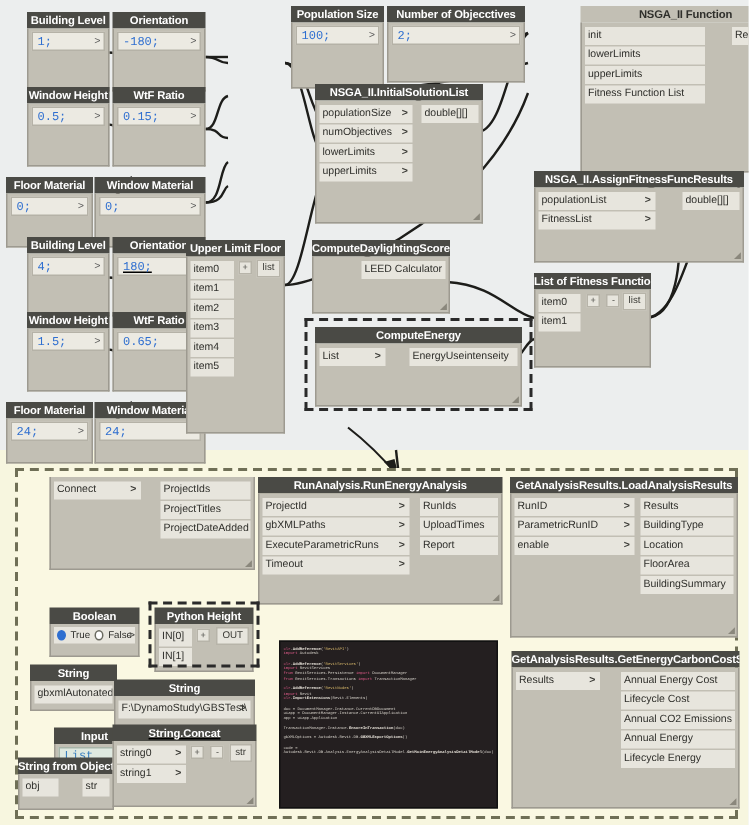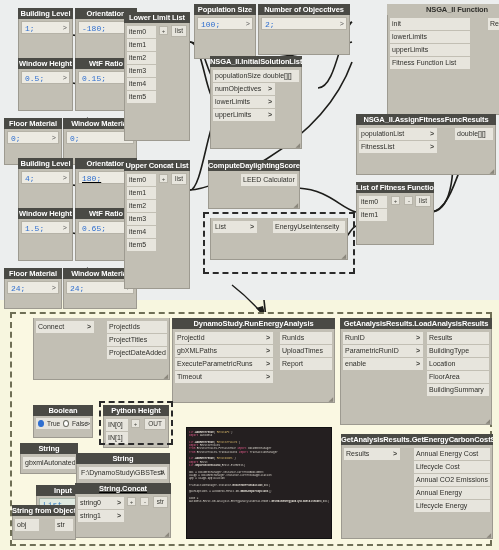--- a/index.html
+++ b/index.html
@@ -251,167 +251,150 @@
     </div>
   </div>
 
   <div class="node" style="left:63px;top:118px;width:74px;">
     <div class="hdr">Window Material</div>
     <div class="body" style="height:36px;padding:2px;">
       <div class="cbinput"><span>0;</span><span class="chev">&gt;</span></div>
     </div>
   </div>
 
-  <div class="node" style="left:124px;top:12px;width:66px;">
-    <div class="hdr">Lower Limit List</div>
+
+  <div class="node" style="left:194px;top:4px;width:62px;">
+    <div class="hdr">Population Size</div>
+    <div class="body" style="height:44px;padding:2px;">
+      <div class="cbinput"><span>100;</span><span class="chev">&gt;</span></div>
+    </div>
+  </div>
+
+  <div class="node" style="left:258px;top:4px;width:92px;">
+    <div class="hdr">Number of Objecctives</div>
+    <div class="body" style="height:40px;padding:2px;">
+      <div class="cbinput"><span>2;</span><span class="chev">&gt;</span></div>
+    </div>
+  </div>
+
+  <div class="node" style="left:352px;top:4px;width:140px;margin-left:35px;">
+    <div class="hdr light">NSGA_II Function</div>
+    <div class="body" style="height:100px;padding:2px;">
+      <div style="position:absolute;left:2px;top:2px;width:80px;">
+        <div class="port">init</div>
+        <div class="port">lowerLimits</div>
+        <div class="port">upperLimits</div>
+        <div class="port">Fitness Function List</div>
+      </div>
+      <div style="position:absolute;right:2px;top:2px;width:36px;">
+        <div class="port out">Results</div>
+      </div>
+    </div>
+  </div>
+
+  <div class="node" style="left:210px;top:56px;width:112px;">
+    <div class="hdr">NSGA_II.InitialSolutionList</div>
+    <div class="body" style="height:82px;padding:2px;">
+      <div style="position:absolute;left:2px;top:2px;width:62px;">
+        <div class="port"><span>populationSize</span><span class="chev">&gt;</span></div>
+        <div class="port"><span>numObjectives</span><span class="chev">&gt;</span></div>
+        <div class="port"><span>lowerLimits</span><span class="chev">&gt;</span></div>
+        <div class="port"><span>upperLimits</span><span class="chev">&gt;</span></div>
+      </div>
+      <div style="position:absolute;right:2px;top:2px;width:38px;">
+        <div class="port out">double[][]</div>
+      </div>
+      <div class="resize">◢</div>
+    </div>
+  </div>
+
+  <div class="node" style="left:356px;top:114px;width:140px;">
+    <div class="hdr">NSGA_II.AssignFitnessFuncResults</div>
+    <div class="body" style="height:50px;padding:2px;">
+      <div style="position:absolute;left:2px;top:2px;width:78px;">
+        <div class="port"><span>populationList</span><span class="chev">&gt;</span></div>
+        <div class="port"><span>FitnessList</span><span class="chev">&gt;</span></div>
+      </div>
+      <div style="position:absolute;right:2px;top:2px;width:38px;">
+        <div class="port out">double[][]</div>
+      </div>
+      <div class="resize">◢</div>
+    </div>
+  </div>
+
+  <div class="node" style="left:18px;top:158px;width:55px;">
+    <div class="hdr">Building Level</div>
+    <div class="body" style="height:42px;padding:2px;">
+      <div class="cbinput"><span>4;</span><span class="chev">&gt;</span></div>
+    </div>
+  </div>
+  <div class="node" style="left:75px;top:158px;width:62px;">
+    <div class="hdr">Orientation</div>
+    <div class="body" style="height:42px;padding:2px;text-decoration:underline;">
+      <div class="cbinput"><span>180;</span><span class="chev">&gt;</span></div>
+    </div>
+  </div>
+  <div class="node" style="left:18px;top:208px;width:55px;">
+    <div class="hdr">Window Height</div>
+    <div class="body" style="height:42px;padding:2px;">
+      <div class="cbinput"><span>1.5;</span><span class="chev">&gt;</span></div>
+    </div>
+  </div>
+  <div class="node" style="left:75px;top:208px;width:62px;">
+    <div class="hdr">WtF Ratio</div>
+    <div class="body" style="height:42px;padding:2px;">
+      <div class="cbinput"><span>0.65;</span><span class="chev">&gt;</span></div>
+    </div>
+  </div>
+  <div class="node" style="left:4px;top:268px;width:58px;">
+    <div class="hdr">Floor Material</div>
+    <div class="body" style="height:30px;padding:2px;">
+      <div class="cbinput"><span>24;</span><span class="chev">&gt;</span></div>
+    </div>
+  </div>
+  <div class="node" style="left:63px;top:268px;width:74px;">
+    <div class="hdr">Window Material</div>
+    <div class="body" style="height:30px;padding:2px;">
+      <div class="cbinput"><span>24;</span><span class="chev">&gt;</span></div>
+    </div>
+  </div>
+
+  <div class="node" style="left:124px;top:160px;width:66px;">
+    <div class="hdr">Upper Limit Floor</div>
     <div class="body" style="height:118px;padding:2px;">
       <div style="position:absolute;left:2px;top:2px;width:29px;">
         <div class="port">item0</div>
         <div class="port">item1</div>
         <div class="port">item2</div>
         <div class="port">item3</div>
         <div class="port">item4</div>
         <div class="port">item5</div>
       </div>
       <div style="position:absolute;left:34px;top:3px;">
         <span class="minibtn">+</span>
         <span class="minibtn">-</span>
       </div>
       <div class="listout">list</div>
     </div>
   </div>
 
-  <div class="node" style="left:194px;top:4px;width:62px;">
-    <div class="hdr">Population Size</div>
-    <div class="body" style="height:44px;padding:2px;">
-      <div class="cbinput"><span>100;</span><span class="chev">&gt;</span></div>
-    </div>
-  </div>
-
-  <div class="node" style="left:258px;top:4px;width:92px;">
-    <div class="hdr">Number of Objecctives</div>
-    <div class="body" style="height:40px;padding:2px;">
-      <div class="cbinput"><span>2;</span><span class="chev">&gt;</span></div>
-    </div>
-  </div>
-
-  <div class="node" style="left:352px;top:4px;width:140px;margin-left:35px;">
-    <div class="hdr light">NSGA_II Function</div>
-    <div class="body" style="height:100px;padding:2px;">
-      <div style="position:absolute;left:2px;top:2px;width:80px;">
-        <div class="port">init</div>
-        <div class="port">lowerLimits</div>
-        <div class="port">upperLimits</div>
-        <div class="port">Fitness Function List</div>
-      </div>
-      <div style="position:absolute;right:2px;top:2px;width:36px;">
-        <div class="port out">Results</div>
-      </div>
-    </div>
-  </div>
-
-  <div class="node" style="left:210px;top:56px;width:92px;">
-    <div class="hdr">NSGA_II.InitialSolutionList</div>
-    <div class="body" style="height:82px;padding:2px;">
-      <div style="position:absolute;left:2px;top:2px;width:62px;">
-        <div class="port"><span>populationSize</span><span class="chev">&gt;</span></div>
-        <div class="port"><span>numObjectives</span><span class="chev">&gt;</span></div>
-        <div class="port"><span>lowerLimits</span><span class="chev">&gt;</span></div>
-        <div class="port"><span>upperLimits</span><span class="chev">&gt;</span></div>
-      </div>
-      <div style="position:absolute;right:2px;top:2px;width:38px;">
-        <div class="port out">double[][]</div>
-      </div>
-      <div class="resize">◢</div>
-    </div>
-  </div>
-
-  <div class="node" style="left:356px;top:114px;width:140px;">
-    <div class="hdr">NSGA_II.AssignFitnessFuncResults</div>
-    <div class="body" style="height:50px;padding:2px;">
-      <div style="position:absolute;left:2px;top:2px;width:78px;">
-        <div class="port"><span>populationList</span><span class="chev">&gt;</span></div>
-        <div class="port"><span>FitnessList</span><span class="chev">&gt;</span></div>
-      </div>
-      <div style="position:absolute;right:2px;top:2px;width:38px;">
-        <div class="port out">double[][]</div>
-      </div>
-      <div class="resize">◢</div>
-    </div>
-  </div>
-
-  <div class="node" style="left:18px;top:158px;width:55px;">
-    <div class="hdr">Building Level</div>
-    <div class="body" style="height:42px;padding:2px;">
-      <div class="cbinput"><span>4;</span><span class="chev">&gt;</span></div>
-    </div>
-  </div>
-  <div class="node" style="left:75px;top:158px;width:62px;">
-    <div class="hdr">Orientation</div>
-    <div class="body" style="height:42px;padding:2px;text-decoration:underline;">
-      <div class="cbinput"><span>180;</span><span class="chev">&gt;</span></div>
-    </div>
-  </div>
-  <div class="node" style="left:18px;top:208px;width:55px;">
-    <div class="hdr">Window Height</div>
-    <div class="body" style="height:42px;padding:2px;">
-      <div class="cbinput"><span>1.5;</span><span class="chev">&gt;</span></div>
-    </div>
-  </div>
-  <div class="node" style="left:75px;top:208px;width:62px;">
-    <div class="hdr">WtF Ratio</div>
-    <div class="body" style="height:42px;padding:2px;">
-      <div class="cbinput"><span>0.65;</span><span class="chev">&gt;</span></div>
-    </div>
-  </div>
-  <div class="node" style="left:4px;top:268px;width:58px;">
-    <div class="hdr">Floor Material</div>
-    <div class="body" style="height:30px;padding:2px;">
-      <div class="cbinput"><span>24;</span><span class="chev">&gt;</span></div>
-    </div>
-  </div>
-  <div class="node" style="left:63px;top:268px;width:74px;">
-    <div class="hdr">Window Material</div>
-    <div class="body" style="height:30px;padding:2px;">
-      <div class="cbinput"><span>24;</span><span class="chev">&gt;</span></div>
-    </div>
-  </div>
-
-  <div class="node" style="left:124px;top:160px;width:66px;">
-    <div class="hdr">Upper Concat List</div>
-    <div class="body" style="height:118px;padding:2px;">
-      <div style="position:absolute;left:2px;top:2px;width:29px;">
-        <div class="port">item0</div>
-        <div class="port">item1</div>
-        <div class="port">item2</div>
-        <div class="port">item3</div>
-        <div class="port">item4</div>
-        <div class="port">item5</div>
-      </div>
-      <div style="position:absolute;left:34px;top:3px;">
-        <span class="minibtn">+</span>
-        <span class="minibtn">-</span>
-      </div>
-      <div class="listout">list</div>
-    </div>
-  </div>
-
   <div class="node" style="left:208px;top:160px;width:92px;">
     <div class="hdr">ComputeDaylightingScore</div>
     <div class="body" style="height:38px;padding:2px;">
       <div style="position:absolute;right:2px;top:2px;width:56px;">
         <div class="port out">LEED Calculator</div>
       </div>
       <div class="resize">◢</div>
     </div>
   </div>
 
   <div class="group-dashed" style="left:203px;top:212px;width:152px;height:62px;"></div>
 
   <div class="node" style="left:210px;top:218px;width:138px;">
+    <div class="hdr">ComputeEnergy</div>
     <div class="body" style="height:42px;padding:2px;">
       <div style="position:absolute;left:2px;top:2px;width:44px;">
         <div class="port"><span>List</span><span class="chev">&gt;</span></div>
       </div>
       <div style="position:absolute;right:2px;top:2px;width:72px;">
         <div class="port out">EnergyUseintenseity</div>
       </div>
       <div class="resize">◢</div>
     </div>
   </div>
@@ -441,21 +424,21 @@
       <div style="position:absolute;right:2px;top:2px;width:60px;">
         <div class="port out">ProjectIds</div>
         <div class="port out">ProjectTitles</div>
         <div class="port out">ProjectDateAdded</div>
       </div>
       <div class="resize">◢</div>
     </div>
   </div>
 
   <div class="node" style="left:172px;top:318px;width:163px;">
-    <div class="hdr">DynamoStudy.RunEnergyAnalysis</div>
+    <div class="hdr">RunAnalysis.RunEnergyAnalysis</div>
     <div class="body" style="height:74px;padding:2px;">
       <div style="position:absolute;left:2px;top:2px;width:98px;">
         <div class="port"><span>ProjectId</span><span class="chev">&gt;</span></div>
         <div class="port"><span>gbXMLPaths</span><span class="chev">&gt;</span></div>
         <div class="port"><span>ExecuteParametricRuns</span><span class="chev">&gt;</span></div>
         <div class="port"><span>Timeout</span><span class="chev">&gt;</span></div>
       </div>
       <div style="position:absolute;right:2px;top:2px;width:52px;">
         <div class="port out">RunIds</div>
         <div class="port out">UploadTimes</div>

